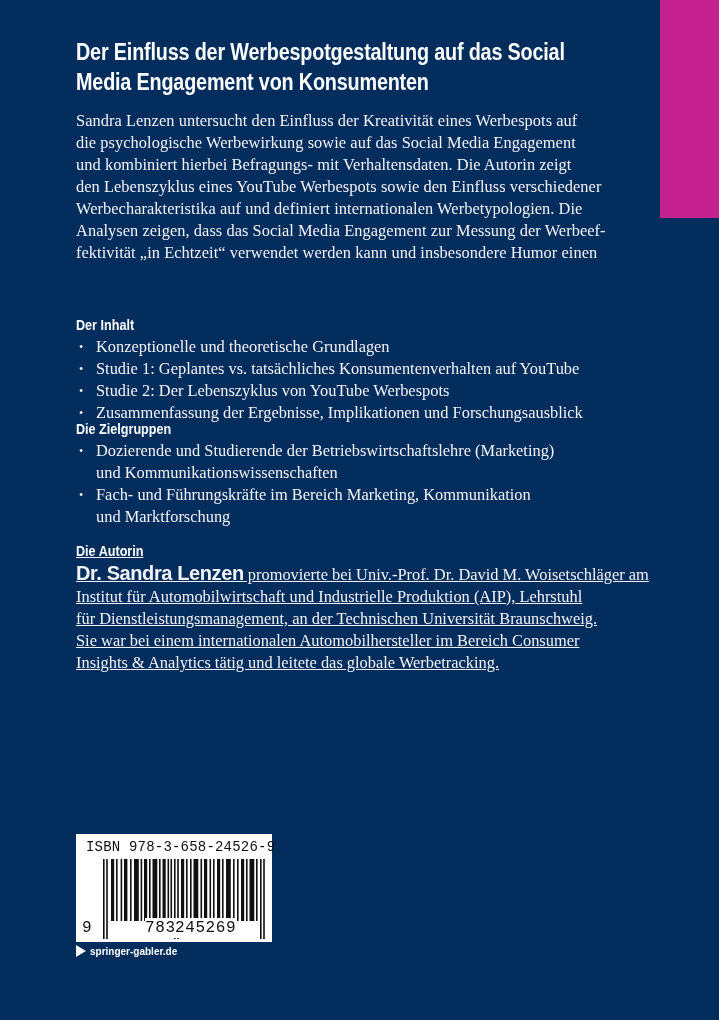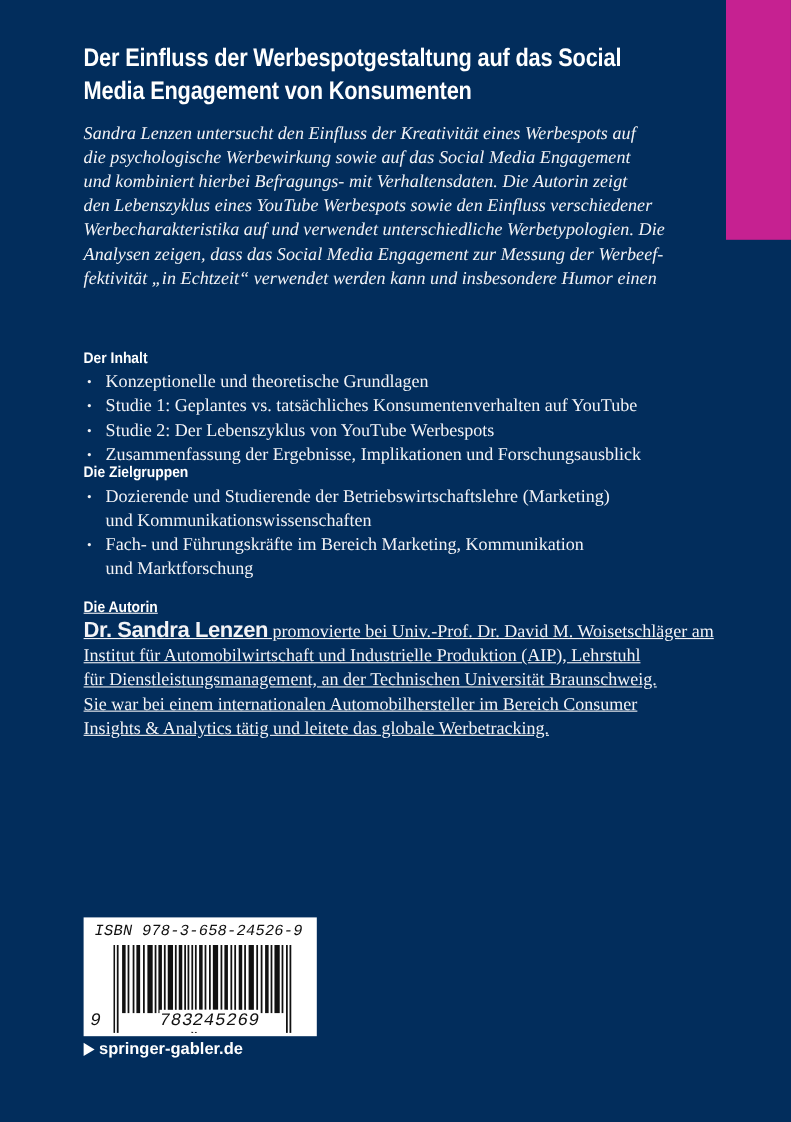--- a/index.html
+++ b/index.html
@@ -17,21 +17,21 @@
     font-family: "Liberation Sans", "DejaVu Sans", sans-serif;
     font-weight: bold; font-size: 23px; line-height: 30px; color: #ffffff;
     transform: scaleX(0.86); transform-origin: left top;
     white-space: nowrap; letter-spacing: -0.2px;
   }
   .title div { white-space: nowrap; }
   .blurb {
     position: absolute; left: 76px; top: 110px; width: 600px;
     font-size: 16.4px; line-height: 22px; letter-spacing: 0.05px;
   }
-  .blurb div { white-space: nowrap; font-style: italic; }
+  .blurb div { white-space: nowrap; }
   .section { position: absolute; left: 76px; width: 600px; }
   .heading {
     font-family: "Liberation Sans", "DejaVu Sans", sans-serif;
     font-weight: bold; font-size: 14px; line-height: 22px; color: #ffffff;
     transform: scaleX(0.9); transform-origin: left top; white-space: nowrap;
   }
   ul.list { list-style: none; margin: 0; padding: 0; }
   ul.list li {
     position: relative; padding-left: 20px;
     font-size: 16.4px; line-height: 22px; white-space: nowrap;
@@ -40,43 +40,43 @@
     position: absolute; left: 3px; top: 0; font-size: 12px; line-height: 22px;
   }
   ul.list li div { white-space: nowrap; }
   .author-text { font-size: 16.4px; line-height: 22px; }
   .author-text div { white-space: nowrap; }
   .author-name {
     font-family: "Liberation Sans", "DejaVu Sans", sans-serif;
     font-weight: bold; font-size: 20px; letter-spacing: -0.4px;
   }
   .barcode-box {
-    position: absolute; left: 76px; top: 834px; width: 212px; height: 108px;
-    background: #ffffff; box-sizing: border-box; font-style: italic;
+    position: absolute; left: 76px; top: 834px; width: 196px; height: 108px;
+    background: #ffffff; box-sizing: border-box;
   }
   .isbn-text {
     position: absolute; left: 10px; top: 5px;
     font-family: "Liberation Mono", "DejaVu Sans Mono", monospace;
     font-size: 14px; color: #111; letter-spacing: 0.2px; white-space: nowrap;
   }
   .bars {
     position: absolute; left: 27px; top: 25px; width: 164px; height: 80px;
   }
   .digits {
     position: absolute; top: 84px; font-family: "Liberation Mono", "DejaVu Sans Mono", monospace;
     font-size: 16px; color: #111; line-height: 20px; background: #fff; white-space: nowrap;
     letter-spacing: 0.6px;
   }
   .d-first { left: 6px; background: transparent; }
   .d-left { left: 37px; margin-left: 32px; }
   .d-right { left: 99px; text-align: right; }
   .website {
     position: absolute; left: 76px; top: 945px;
     font-family: "Liberation Sans", "DejaVu Sans", sans-serif;
-    font-weight: bold; font-size: 15px; color: #ffffff;
+    font-weight: bold; font-size: 10px; color: #ffffff;
     display: flex; align-items: center; gap: 4px; white-space: nowrap;
   }
   .arrow-icon {
     width: 0; height: 0; border-top: 6px solid transparent; border-bottom: 6px solid transparent;
     border-left: 10px solid #ffffff; display: inline-block;
   }
 </style>
 </head>
 <body>
 
@@ -85,21 +85,21 @@
 <div class="title">
   <div>Der Einfluss der Werbespotgestaltung auf das Social</div>
   <div>Media Engagement von Konsumenten</div>
 </div>
 
 <div class="blurb">
   <div>Sandra Lenzen untersucht den Einfluss der Kreativität eines Werbespots auf</div>
   <div>die psychologische Werbewirkung sowie auf das Social Media Engagement</div>
   <div>und kombiniert hierbei Befragungs- mit Verhaltensdaten. Die Autorin zeigt</div>
   <div>den Lebenszyklus eines YouTube Werbespots sowie den Einfluss verschiedener</div>
-  <div>Werbecharakteristika auf und verwendet unterschiedliche Werbetypologien. Die</div>
+  <div>Werbecharakteristika auf und definiert internationalen Werbetypologien. Die</div>
   <div>Analysen zeigen, dass das Social Media Engagement zur Messung der Werbeef-</div>
   <div>fektivität „in Echtzeit“ verwendet werden kann und insbesondere Humor einen</div>
 </div>
 
 <div class="section" style="top:314px;">
   <div class="heading">Der Inhalt</div>
   <ul class="list">
     <li><span class="bullet">•</span><span>Konzeptionelle und theoretische Grundlagen</span></li>
     <li><span class="bullet">•</span><span>Studie 1: Geplantes vs. tatsächliches Konsumentenverhalten auf YouTube</span></li>
     <li><span class="bullet">•</span><span>Studie 2: Der Lebenszyklus von YouTube Werbespots</span></li>

